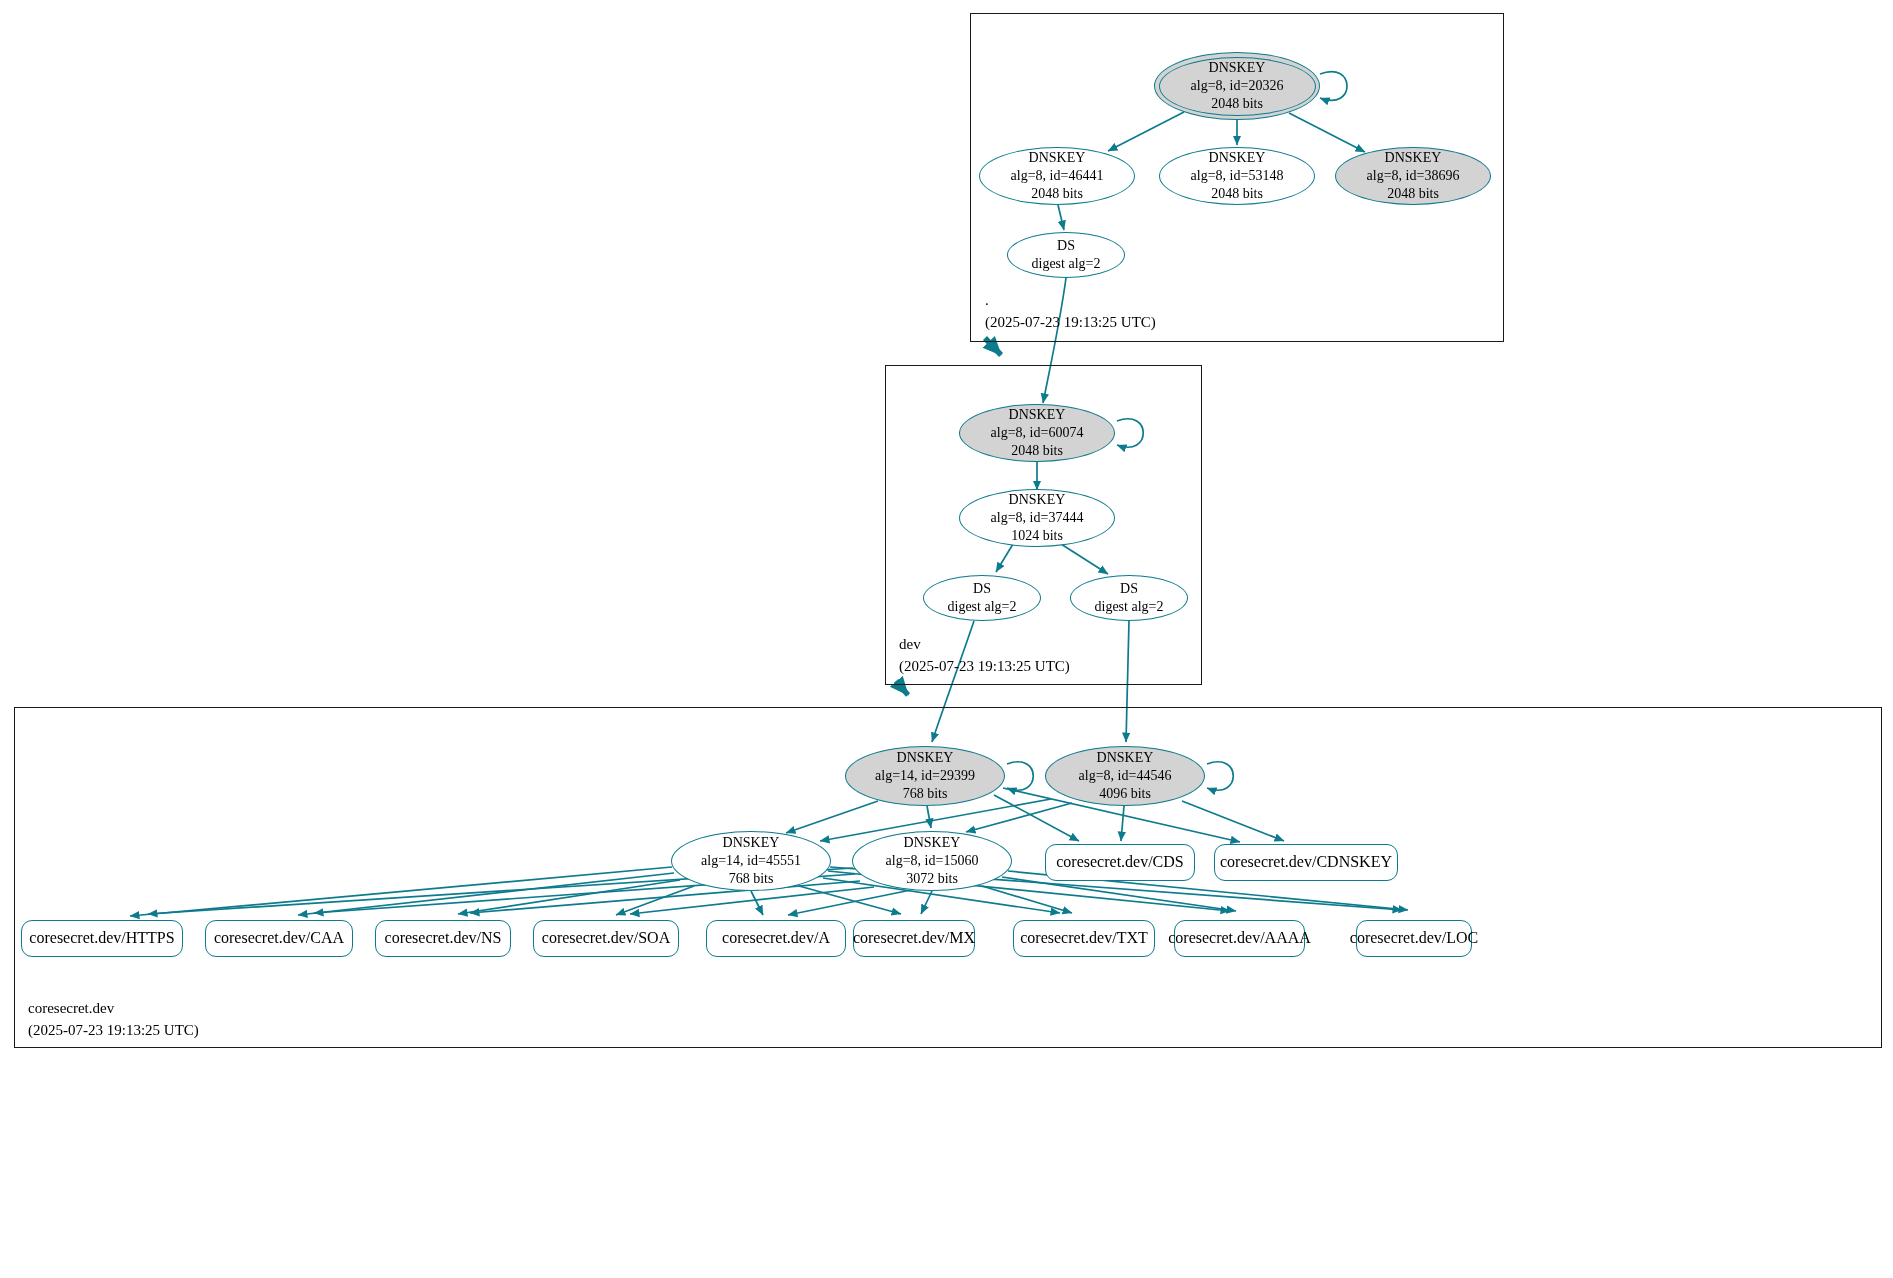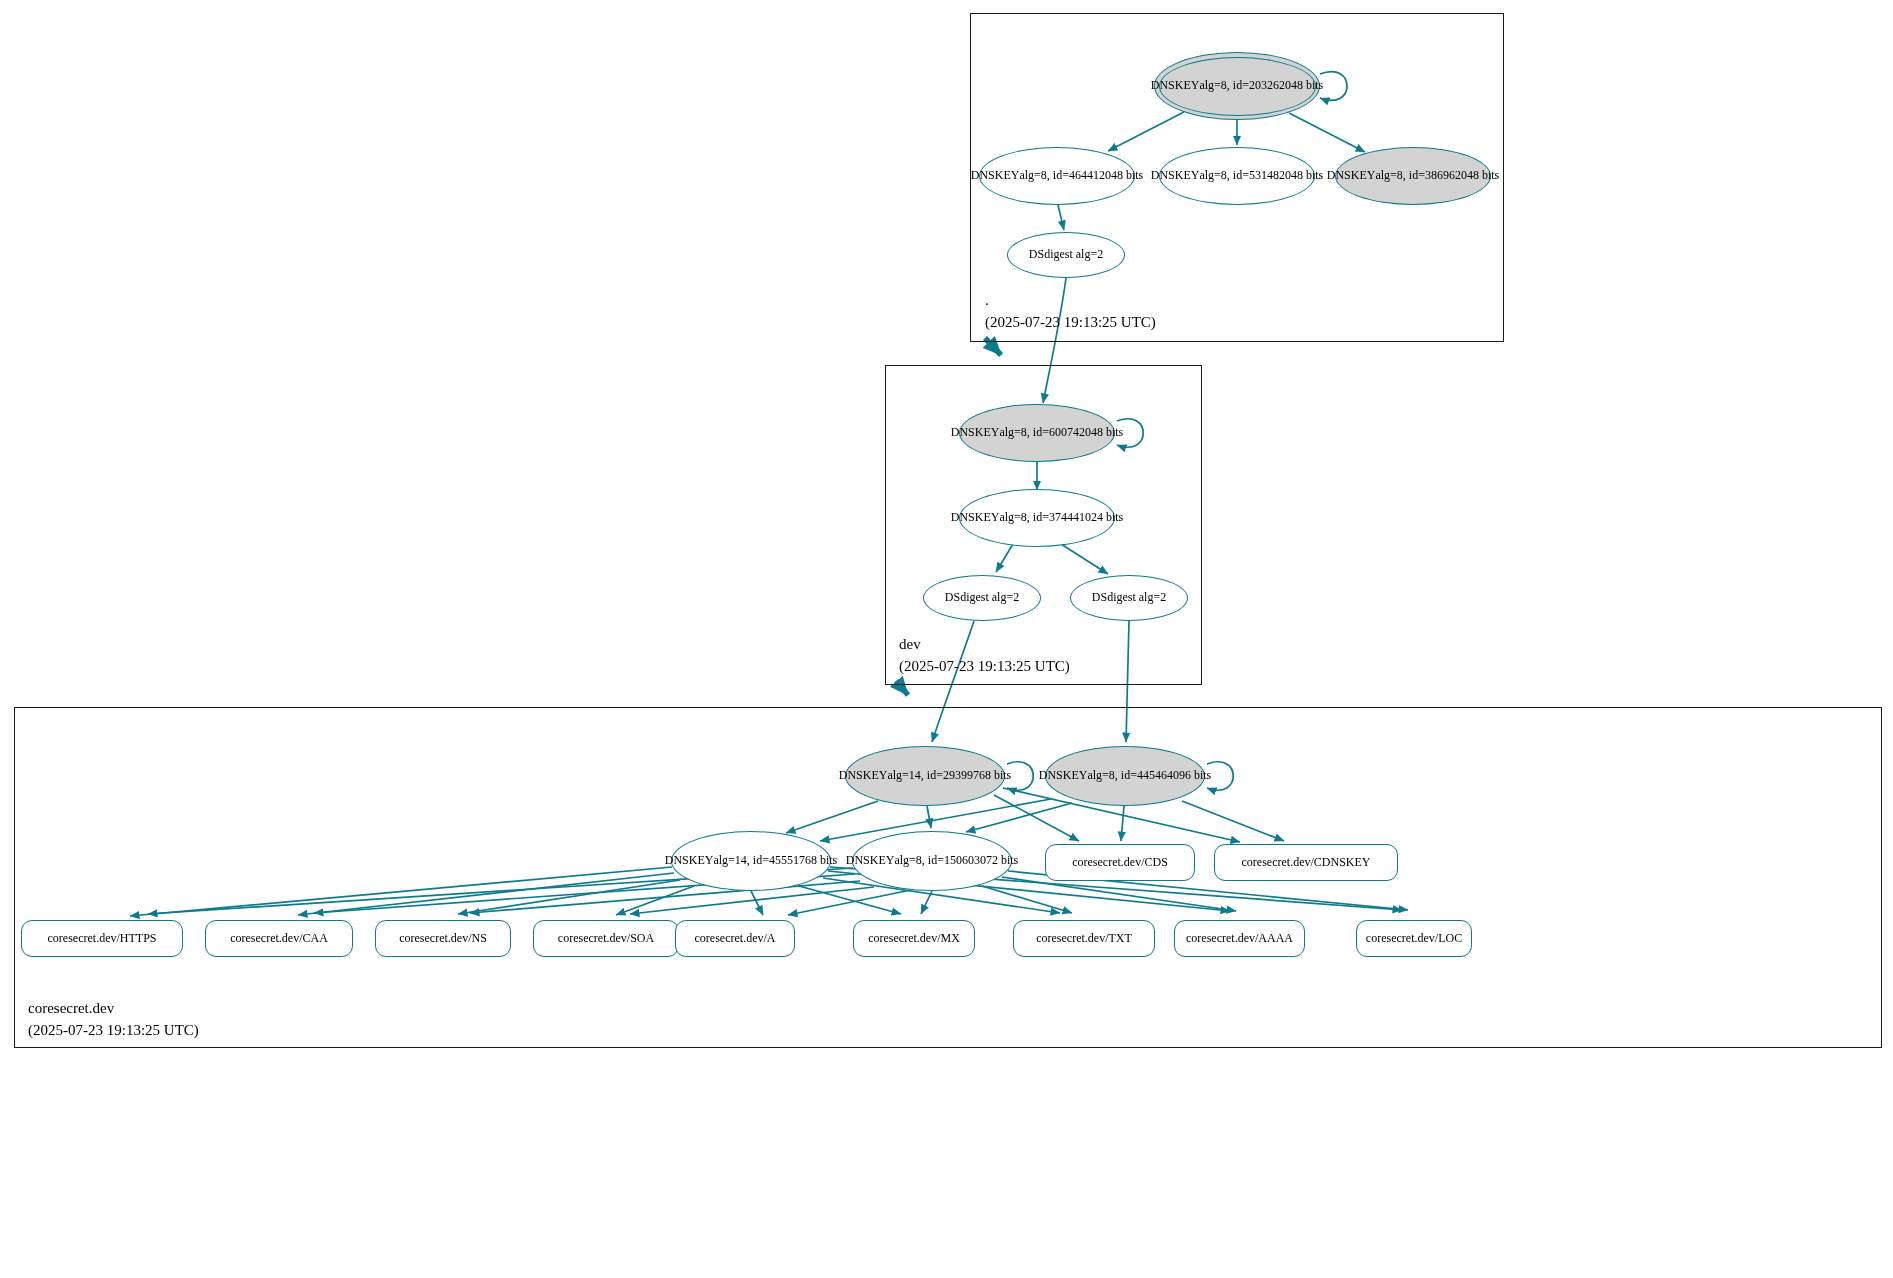--- a/index.html
+++ b/index.html
@@ -5,32 +5,32 @@
   html,body { margin:0; padding:0; background:#ffffff; }
   .canvas {
     position:relative; width:1893px; height:1278px; overflow:hidden;
     background:#ffffff; font-family:"Liberation Serif", serif; color:#000;
   }
   .edges { position:absolute; left:0; top:0; width:1893px; height:1278px; }
   .zone { position:absolute; border:1.2px solid #1a1a1a; background:transparent; }
   .zlabel { position:absolute; font-size:15px; white-space:nowrap; }
   .zts { position:absolute; font-size:15px; white-space:nowrap; }
   .n {
-    position:absolute; display:flex; align-items:center;
-    justify-content:center; text-align:center; font-size:12px; line-height:1.3;
+    position:absolute; display:flex; flex-direction:column; align-items:center;
+    justify-content:center; text-align:center; font-size:14px; line-height:1.3;
     white-space:nowrap; box-sizing:border-box; background:#fff;
   }
   .el { border:1.7px solid #0c7b8d; border-radius:50%; }
   .g  { background:#d3d3d3; }
   .dbl::before {
     content:""; position:absolute; inset:3.5px;
     border:1.7px solid #0c7b8d; border-radius:50%; pointer-events:none;
   }
   .rr {
-    border:1.7px solid #0c7b8d; border-radius:11px; font-size:12px;
+    border:1.7px solid #0c7b8d; border-radius:11px; font-size:16px;
     flex-direction:row;
   }
 </style>
 </head>
 <body>
 
 <div class="canvas">
 
   <svg class="edges" viewBox="0 0 1893 1278">
     <defs>
@@ -185,21 +185,21 @@
   </div>
   <div class="n rr" style="left:205px;top:920px;width:148px;height:37px">
     <span>coresecret.dev/CAA</span>
   </div>
   <div class="n rr" style="left:375px;top:920px;width:136px;height:37px">
     <span>coresecret.dev/NS</span>
   </div>
   <div class="n rr" style="left:533px;top:920px;width:146px;height:37px">
     <span>coresecret.dev/SOA</span>
   </div>
-  <div class="n rr" style="left:675px;top:920px;width:120px;height:37px">
+  <div class="n rr" style="left:706px;top:920px;width:140px;height:37px">
     <span>coresecret.dev/A</span>
   </div>
   <div class="n rr" style="left:853px;top:920px;width:122px;height:37px">
     <span>coresecret.dev/MX</span>
   </div>
   <div class="n rr" style="left:1013px;top:920px;width:142px;height:37px">
     <span>coresecret.dev/TXT</span>
   </div>
   <div class="n rr" style="left:1174px;top:920px;width:131px;height:37px">
     <span>coresecret.dev/AAAA</span>

